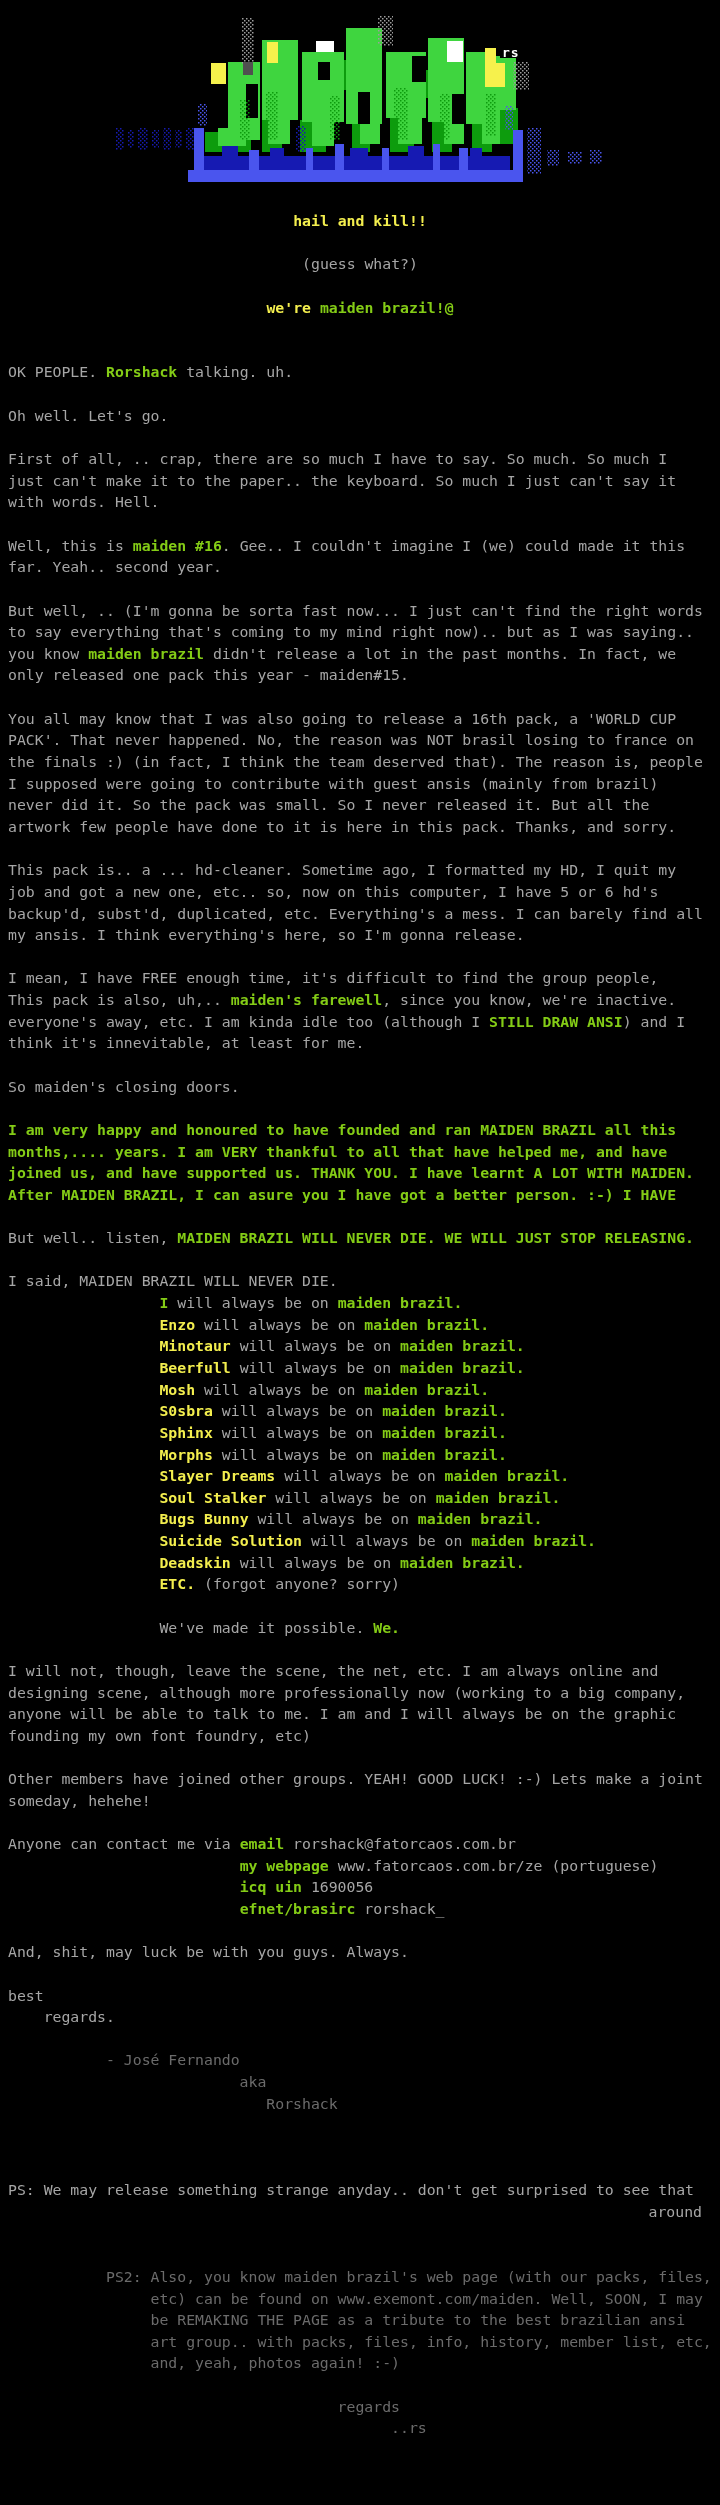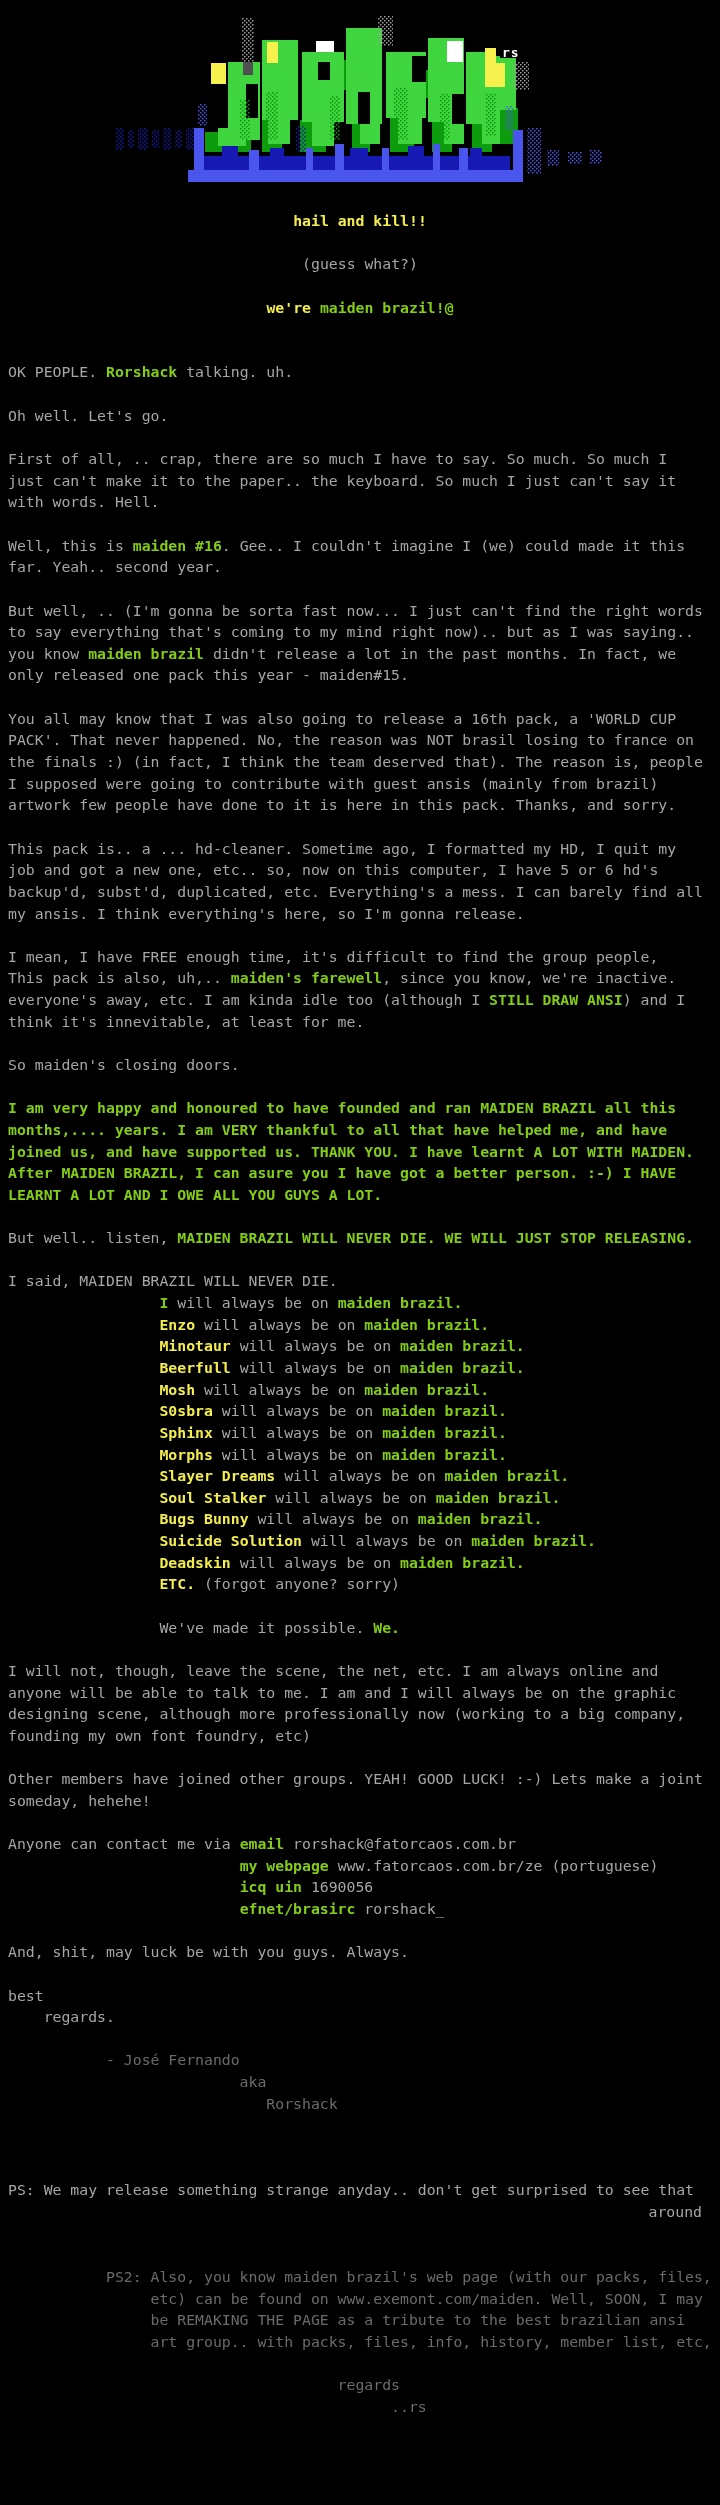--- a/index.html
+++ b/index.html
@@ -153,39 +153,39 @@
       <div class="line">&nbsp;</div>
       <div class="line"><span class="st-g">But well, .. (I'm gonna be sorta fast now... I just can't find the right words</span></div>
       <div class="line"><span class="st-g">to say everything that's coming to my mind right now).. but as I was saying..</span></div>
       <div class="line"><span class="st-g">you know </span><span class="st-w">maiden brazil</span><span class="st-g"> didn't release a lot in the past months. In fact, we</span></div>
       <div class="line"><span class="st-g">only released one pack this year - maiden#15.</span></div>
       <div class="line">&nbsp;</div>
       <div class="line"><span class="st-g">You all may know that I was also going to release a 16th pack, a 'WORLD CUP</span></div>
       <div class="line"><span class="st-g">PACK'. That never happened. No, the reason was NOT brasil losing to france on</span></div>
       <div class="line"><span class="st-g">the finals :) (in fact, I think the team deserved that). The reason is, people</span></div>
       <div class="line"><span class="st-g">I supposed were going to contribute with guest ansis (mainly from brazil)</span></div>
+      <div class="line"><span class="st-g">never did it. So the pack was small. So I never released it. But all the</span></div>
       <div class="line"><span class="st-g">artwork few people have done to it is here in this pack. Thanks, and sorry.</span></div>
       <div class="line">&nbsp;</div>
       <div class="line"><span class="st-g">This pack is.. a ... hd-cleaner. Sometime ago, I formatted my HD, I quit my</span></div>
       <div class="line"><span class="st-g">job and got a new one, etc.. so, now on this computer, I have 5 or 6 hd's</span></div>
       <div class="line"><span class="st-g">backup'd, subst'd, duplicated, etc. Everything's a mess. I can barely find all</span></div>
       <div class="line"><span class="st-g">my ansis. I think everything's here, so I'm gonna release.</span></div>
       <div class="line">&nbsp;</div>
       <div class="line"><span class="st-g">I mean, I have FREE enough time, it's difficult to find the group people,</span></div>
       <div class="line"><span class="st-g">This pack is also, uh,.. </span><span class="st-w">maiden's farewell</span><span class="st-g">, since you know, we're inactive.</span></div>
       <div class="line"><span class="st-g">everyone's away, etc. I am kinda idle too (although I </span><span class="st-w">STILL DRAW ANSI</span><span class="st-g">) and I</span></div>
       <div class="line"><span class="st-g">think it's innevitable, at least for me.</span></div>
       <div class="line">&nbsp;</div>
       <div class="line"><span class="st-g">So maiden's closing doors.</span></div>
       <div class="line">&nbsp;</div>
       <div class="line"><span class="st-w">I am very happy and honoured to have founded and ran MAIDEN BRAZIL all this</span></div>
       <div class="line"><span class="st-w">months,.... years. I am VERY thankful to all that have helped me, and have</span></div>
       <div class="line"><span class="st-w">joined us, and have supported us. THANK YOU. I have learnt A LOT WITH MAIDEN.</span></div>
       <div class="line"><span class="st-w">After MAIDEN BRAZIL, I can asure you I have got a better person. :-) I HAVE</span></div>
-      <div class="line"><span class="st-w">LEARNT A LOT AND I OWE ALL YOU GUYS A LOT.</span></div>
       <div class="line">&nbsp;</div>
       <div class="line"><span class="st-g">But well.. listen, </span><span class="st-w">MAIDEN BRAZIL WILL NEVER DIE. WE WILL JUST STOP RELEASING.</span></div>
       <div class="line">&nbsp;</div>
       <div class="line"><span class="st-g">I said, MAIDEN BRAZIL WILL NEVER DIE.</span></div>
       <div class="line"><span class="st-g">                 </span><span class="st-w">I</span><span class="st-g"> will always be on </span><span class="st-w">maiden brazil.</span></div>
       <div class="line"><span class="st-g">                 </span><span class="st-y">Enzo</span><span class="st-g"> will always be on </span><span class="st-w">maiden brazil.</span></div>
       <div class="line"><span class="st-g">                 </span><span class="st-y">Minotaur</span><span class="st-g"> will always be on </span><span class="st-w">maiden brazil.</span></div>
       <div class="line"><span class="st-g">                 </span><span class="st-y">Beerfull</span><span class="st-g"> will always be on </span><span class="st-w">maiden brazil.</span></div>
       <div class="line"><span class="st-g">                 </span><span class="st-y">Mosh</span><span class="st-g"> will always be on </span><span class="st-w">maiden brazil.</span></div>
       <div class="line"><span class="st-g">                 </span><span class="st-y">S0sbra</span><span class="st-g"> will always be on </span><span class="st-w">maiden brazil.</span></div>
@@ -194,22 +194,22 @@
       <div class="line"><span class="st-g">                 </span><span class="st-y">Slayer Dreams</span><span class="st-g"> will always be on </span><span class="st-w">maiden brazil.</span></div>
       <div class="line"><span class="st-g">                 </span><span class="st-y">Soul Stalker</span><span class="st-g"> will always be on </span><span class="st-w">maiden brazil.</span></div>
       <div class="line"><span class="st-g">                 </span><span class="st-y">Bugs Bunny</span><span class="st-g"> will always be on </span><span class="st-w">maiden brazil.</span></div>
       <div class="line"><span class="st-g">                 </span><span class="st-y">Suicide Solution</span><span class="st-g"> will always be on </span><span class="st-w">maiden brazil.</span></div>
       <div class="line"><span class="st-g">                 </span><span class="st-y">Deadskin</span><span class="st-g"> will always be on </span><span class="st-w">maiden brazil.</span></div>
       <div class="line"><span class="st-g">                 </span><span class="st-y">ETC.</span><span class="st-g"> (forgot anyone? sorry)</span></div>
       <div class="line">&nbsp;</div>
       <div class="line"><span class="st-g">                 We've made it possible. </span><span class="st-w">We.</span></div>
       <div class="line">&nbsp;</div>
       <div class="line"><span class="st-g">I will not, though, leave the scene, the net, etc. I am always online and</span></div>
+      <div class="line"><span class="st-g">designing scene, although more professionally now (working to a big company,</span></div>
       <div class="line"><span class="st-g">anyone will be able to talk to me. I am and I will always be on the graphic</span></div>
-      <div class="line"><span class="st-g">designing scene, although more professionally now (working to a big company,</span></div>
       <div class="line"><span class="st-g">founding my own font foundry, etc)</span></div>
       <div class="line">&nbsp;</div>
       <div class="line"><span class="st-g">Other members have joined other groups. YEAH! GOOD LUCK! :-) Lets make a joint</span></div>
       <div class="line"><span class="st-g">someday, hehehe!</span></div>
       <div class="line">&nbsp;</div>
       <div class="line"><span class="st-g">Anyone can contact me via </span><span class="st-w">email</span><span class="st-g"> rorshack@fatorcaos.com.br</span></div>
       <div class="line"><span class="st-g">                          </span><span class="st-w">my webpage</span><span class="st-g"> www.fatorcaos.com.br/ze (portuguese)</span></div>
       <div class="line"><span class="st-g">                          </span><span class="st-w">icq uin</span><span class="st-g"> 1690056</span></div>
       <div class="line"><span class="st-g">                          </span><span class="st-w">efnet/brasirc</span><span class="st-g"> rorshack_</span></div>
       <div class="line">&nbsp;</div>
@@ -225,17 +225,18 @@
       <div class="line">&nbsp;</div>
       <div class="line">&nbsp;</div>
       <div class="line"><span class="st-g">PS: We may release something strange anyday.. don't get surprised to see that</span></div>
       <div class="line al-R"><span class="st-g">around</span></div>
       <div class="line">&nbsp;</div>
       <div class="line">&nbsp;</div>
       <div class="line"><span class="st-d">           PS2: Also, you know maiden brazil's web page (with our packs, files,</span></div>
       <div class="line"><span class="st-d">                etc) can be found on www.exemont.com/maiden. Well, SOON, I may</span></div>
       <div class="line"><span class="st-d">                be REMAKING THE PAGE as a tribute to the best brazilian ansi</span></div>
       <div class="line"><span class="st-d">                art group.. with packs, files, info, history, member list, etc,</span></div>
+      <div class="line"><span class="st-d">                and, yeah, photos again! :-)</span></div>
       <div class="line">&nbsp;</div>
       <div class="line"><span class="st-d">                                     regards</span></div>
       <div class="line"><span class="st-d">                                           ..rs</span></div>
     </div>
 </div>
 
 </body></html>

